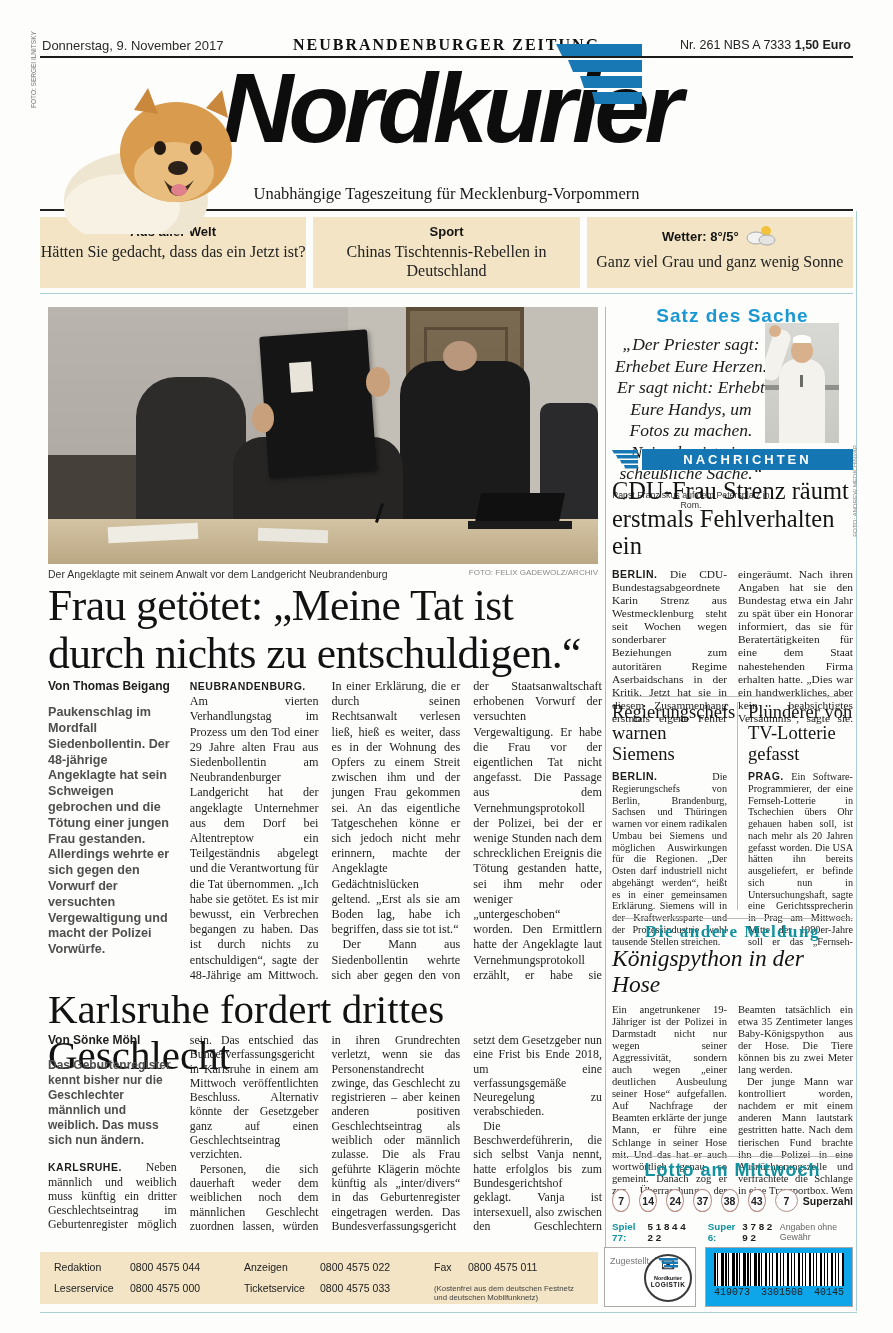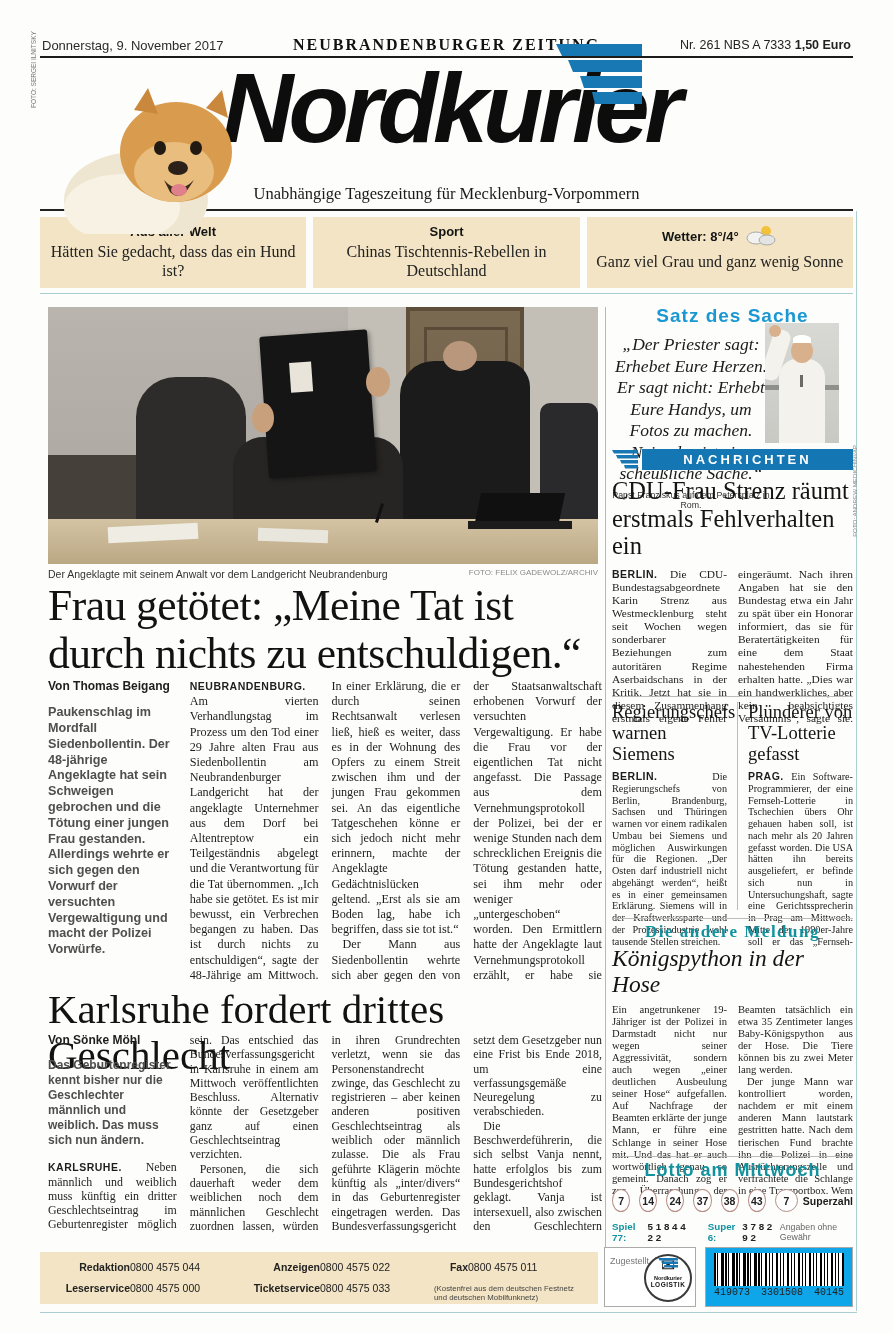--- a/index.html
+++ b/index.html
@@ -114,21 +114,21 @@
                    hyphens:auto; -webkit-hyphens:auto; color:#1e1e1e; }
   .article-body2 .lead { font-size:12px; line-height:15px; }
   .article-body2 p.ind { text-indent:10px; }
 
   
   .footer-box { position:absolute; left:40px; top:1252px; width:558px; height:52px;
                 background:#f2e4c4; padding:9px 14px 0 14px;
                 font-family:"Liberation Sans", sans-serif; font-size:10.5px; color:#222;
                 display:grid; grid-template-columns:190px 190px 1fr; row-gap:6px; }
   .fc-pair { display:flex; }
-  .fc-pair .fl { font-weight:bold; width:76px;text-align:right; }
+  .fc-pair .fl { font-weight:normal; width:76px; }
   .fc-note { font-size:7.8px; color:#444; padding-top:2px; }
 
   
   .v-div { position:absolute; left:605px; top:307px; height:996px; border-left:1px solid #b8b8b8; }
   .sidebar-rule { position:absolute; left:612px; width:241px; border-top:1px solid #bbb; }
 
   .satz { position:absolute; left:612px; top:305px; width:241px; height:134px; }
   .satz .s-title { text-align:center; font-family:"Liberation Sans", sans-serif; font-weight:bold;
                    font-size:19px; letter-spacing:1px; color:#1b98d2; }
   .satz .quote { margin-top:7px; width:158px; font-style:italic; font-size:17.5px;
@@ -257,29 +257,29 @@
       <ellipse cx="140" cy="68" rx="6" ry="7" fill="#221a12"></ellipse>
       <ellipse cx="122" cy="88" rx="10" ry="7" fill="#2b2118"></ellipse>
       <path d="M108,100 Q122,116 138,100 L130,112 Q122,120 114,112 Z" fill="#3a2a1c"></path>
       <ellipse cx="123" cy="110" rx="8" ry="6" fill="#e0808a"></ellipse>
     </svg>
   </div>
 
   <div class="teasers">
     <div class="teaser">
       <div class="t-head">Aus aller Welt</div>
-      <div class="t-text">Hätten Sie gedacht, dass das ein Hund ist?</div>
+      <div class="t-text">Hätten Sie gedacht, dass das ein Jetzt ist?</div>
     </div>
     <div class="teaser">
       <div class="t-head">Sport</div>
       <div class="t-text">Chinas Tischtennis-Rebellen in Deutschland</div>
     </div>
     <div class="teaser">
       <div class="t-head">
-        <span>Wetter: 8°/4°</span>
+        <span>Wetter: 8°/5°</span>
         <span class="weather-icon">
           <svg width="34" height="22" viewBox="0 0 34 22">
             <circle cx="22" cy="7" r="5" fill="#f2c23c"></circle>
             <ellipse cx="12" cy="14" rx="9" ry="6" fill="#f2f2f0" stroke="#aaa" stroke-width="1"></ellipse>
             <ellipse cx="23" cy="16" rx="8" ry="5" fill="#e4e4e2" stroke="#aaa" stroke-width="1"></ellipse>
           </svg>
         </span>
       </div>
       <div class="t-text">Ganz viel Grau und ganz wenig Sonne</div>
     </div>

